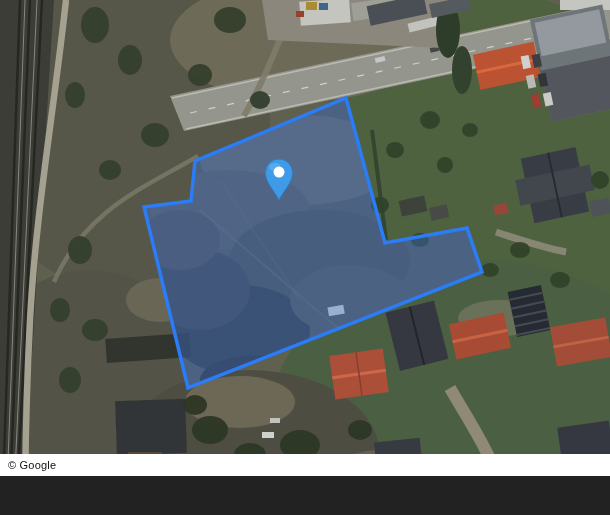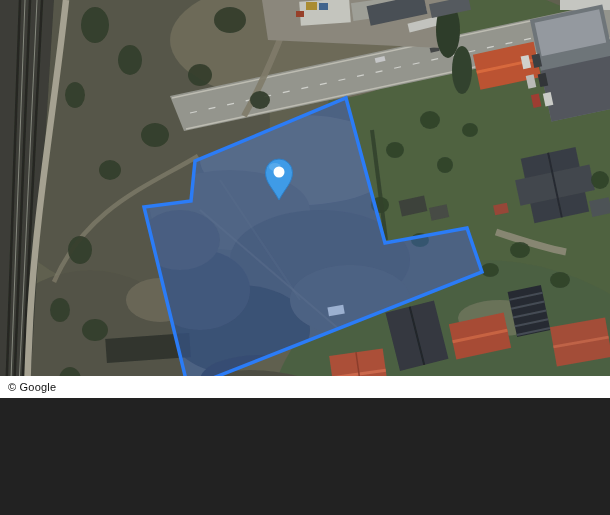--- a/index.html
+++ b/index.html
@@ -1,16 +1,16 @@
 <!DOCTYPE html>
 <html><head>
 <meta charset="utf-8">
 <style>
   html,body{margin:0;padding:0;background:#222;}
-  #app{position:relative;width:610px;height:398px;overflow:hidden;
+  #app{position:relative;width:610px;height:476px;overflow:hidden;
        font-family:"Liberation Sans", sans-serif;}
   #map-svg{position:absolute;left:0;top:0;display:block;}
   #attribution-bar{position:absolute;left:0;bottom:0;width:610px;height:22px;
        background:#ffffff;display:flex;align-items:center;box-sizing:border-box;
        padding-left:8px;z-index:5;}
   #attribution-bar span{font-size:11px;color:#111;letter-spacing:.2px;}
 </style>
 </head>
 <body>
 

